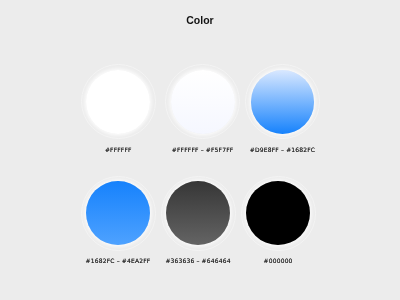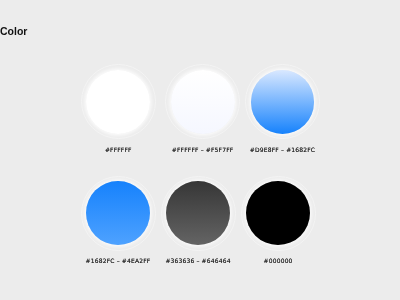--- a/index.html
+++ b/index.html
@@ -1,20 +1,20 @@
 <!DOCTYPE html>
 <html><head>
 <meta charset="utf-8">
 <title>Color</title>
 <style>
   html,body{margin:0;padding:0;}
   body{width:400px;height:300px;background:#ECECEC;overflow:hidden;
        font-family:"Liberation Sans",sans-serif;-webkit-font-smoothing:antialiased;}
 
-  .page-title{position:absolute;left:0;top:25px;width:400px;text-align:left;
+  .page-title{position:absolute;left:0;top:14px;width:400px;text-align:center;
               font-family:"Liberation Sans",sans-serif;font-size:10.5px;font-weight:bold;
               color:#121212;line-height:12px;}
 
   .swatch{position:absolute;width:0;height:0;}
   .halo{position:absolute;left:-37.5px;top:-37.5px;width:75px;height:75px;border-radius:50%;
         box-sizing:border-box;border:1.4px solid #F4F4F4;}
   .circle{position:absolute;left:-31.9px;top:-31.9px;width:63.8px;height:63.8px;border-radius:50%;
           box-shadow:0 0 4px 1px rgba(255,255,255,1);}
   .label{position:absolute;left:-100px;width:200px;text-align:center;
          font-family:"DejaVu Sans",sans-serif;font-size:6px;letter-spacing:0.15px;

